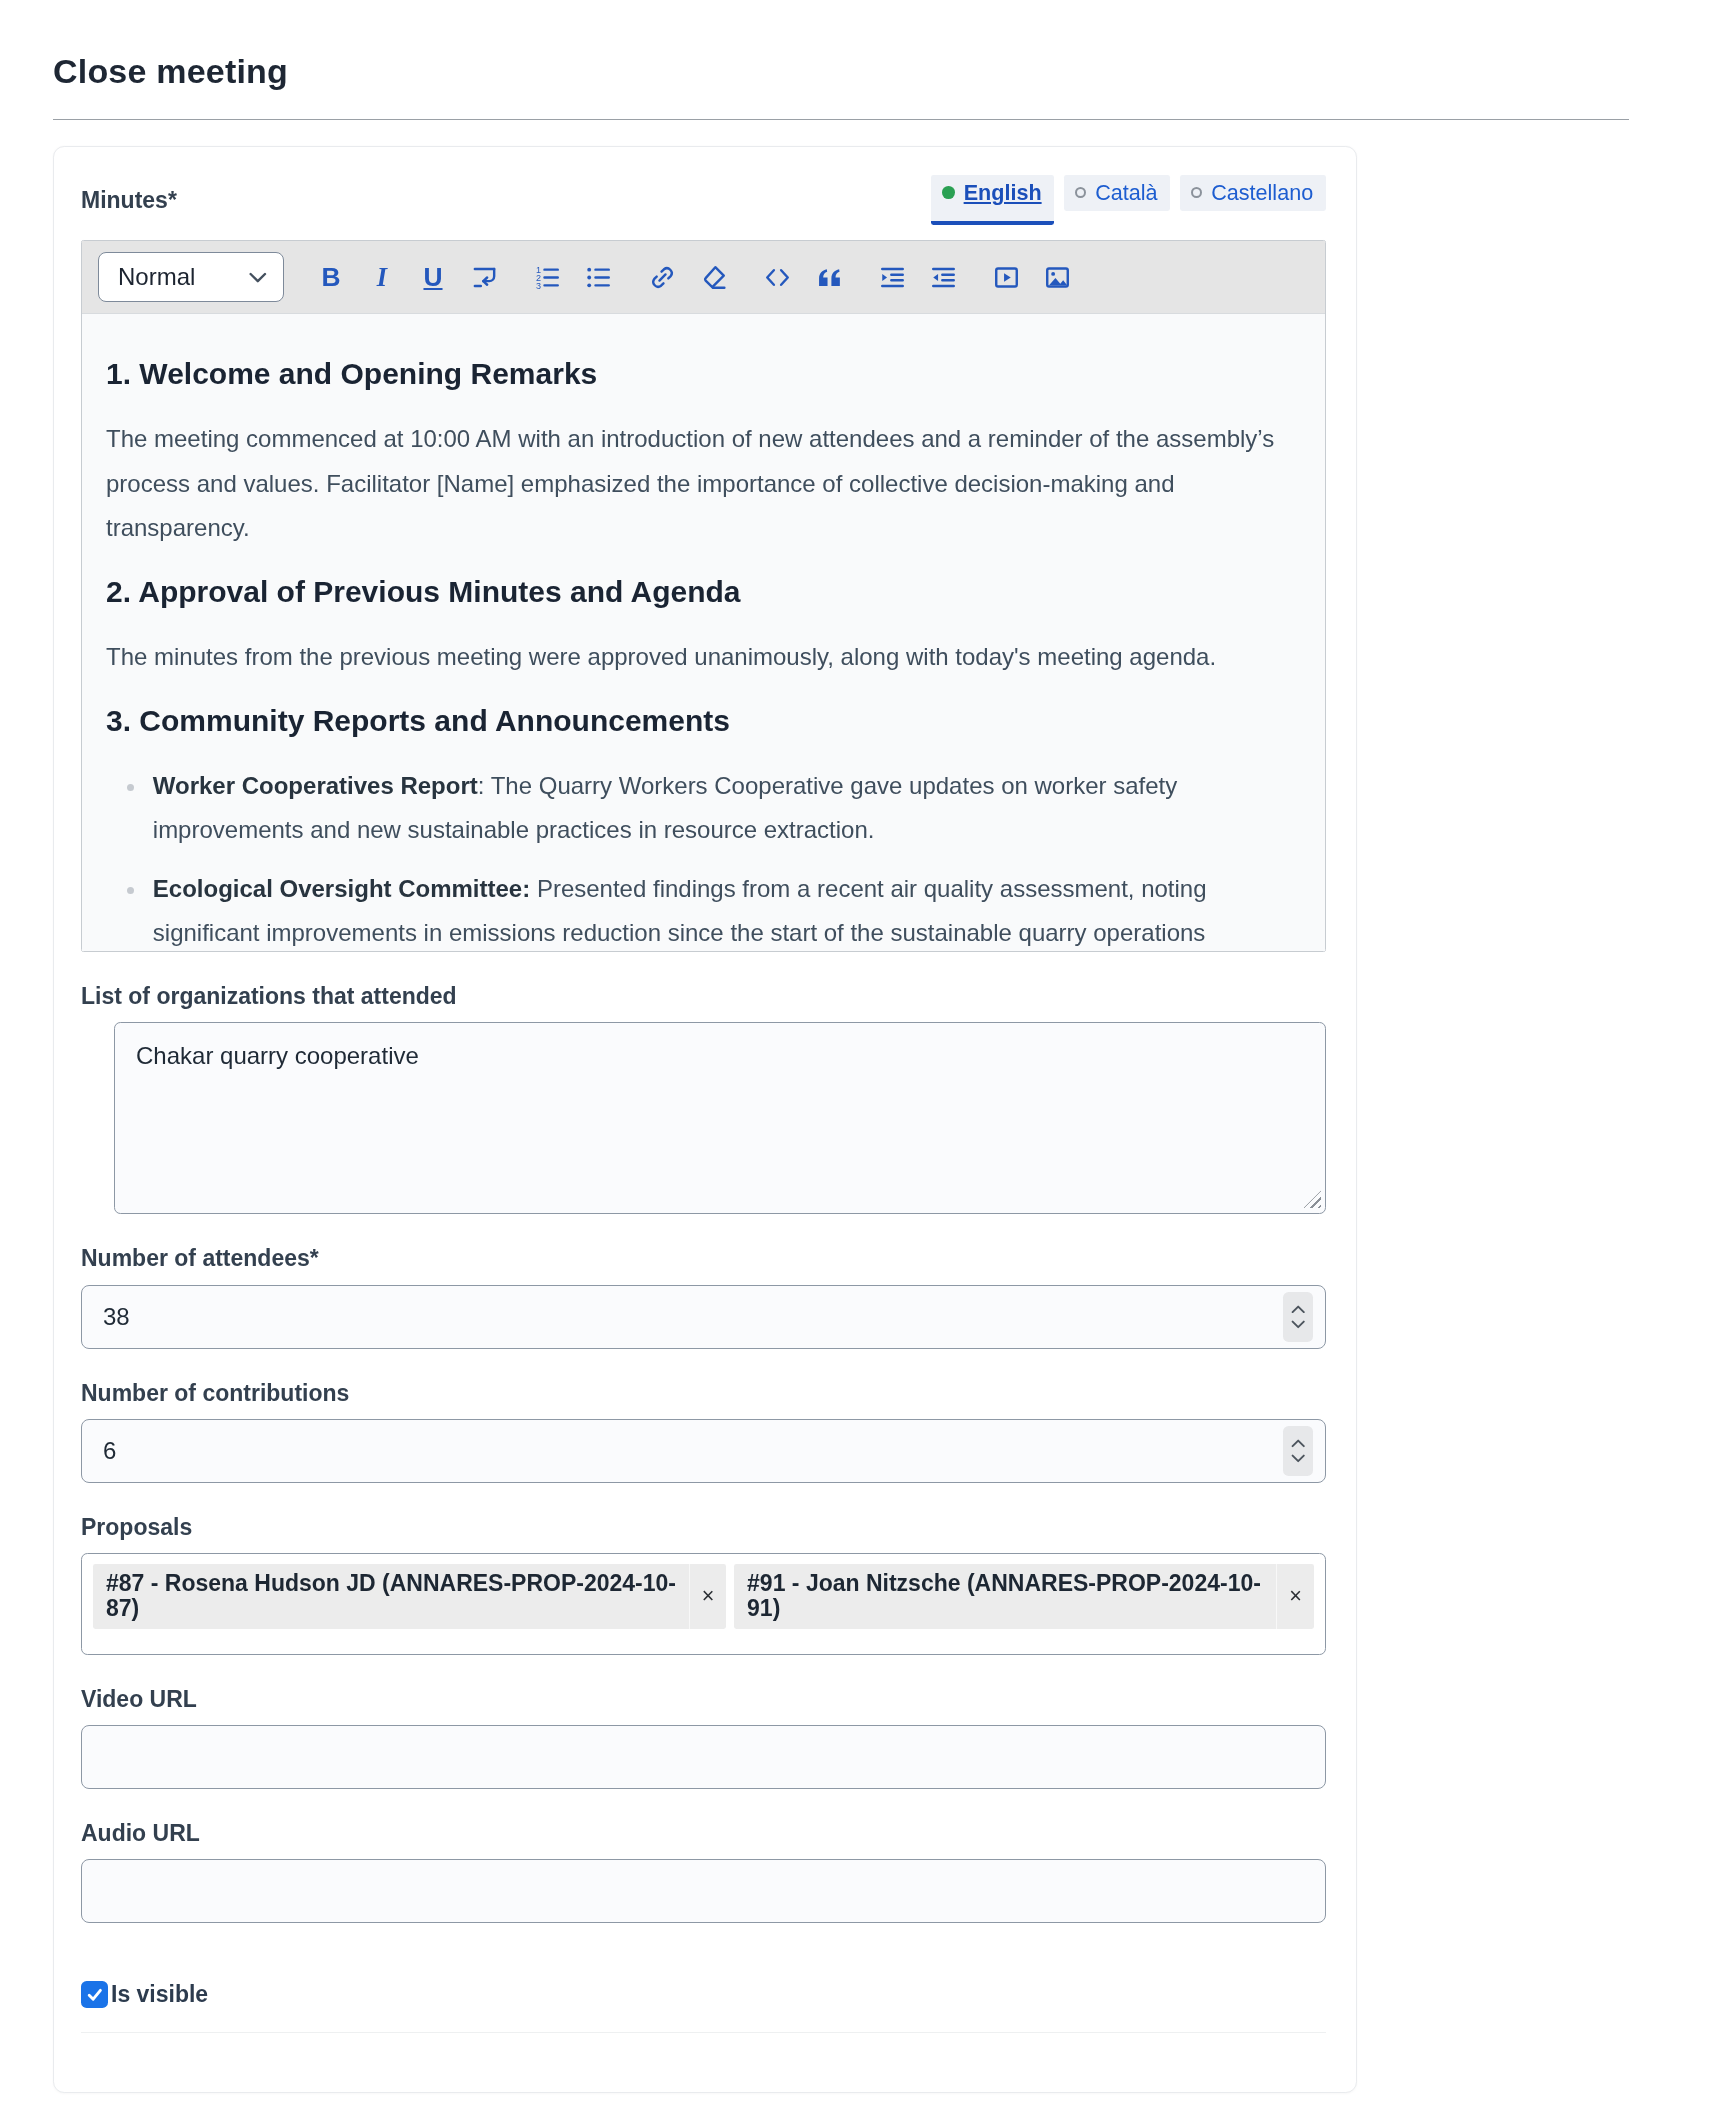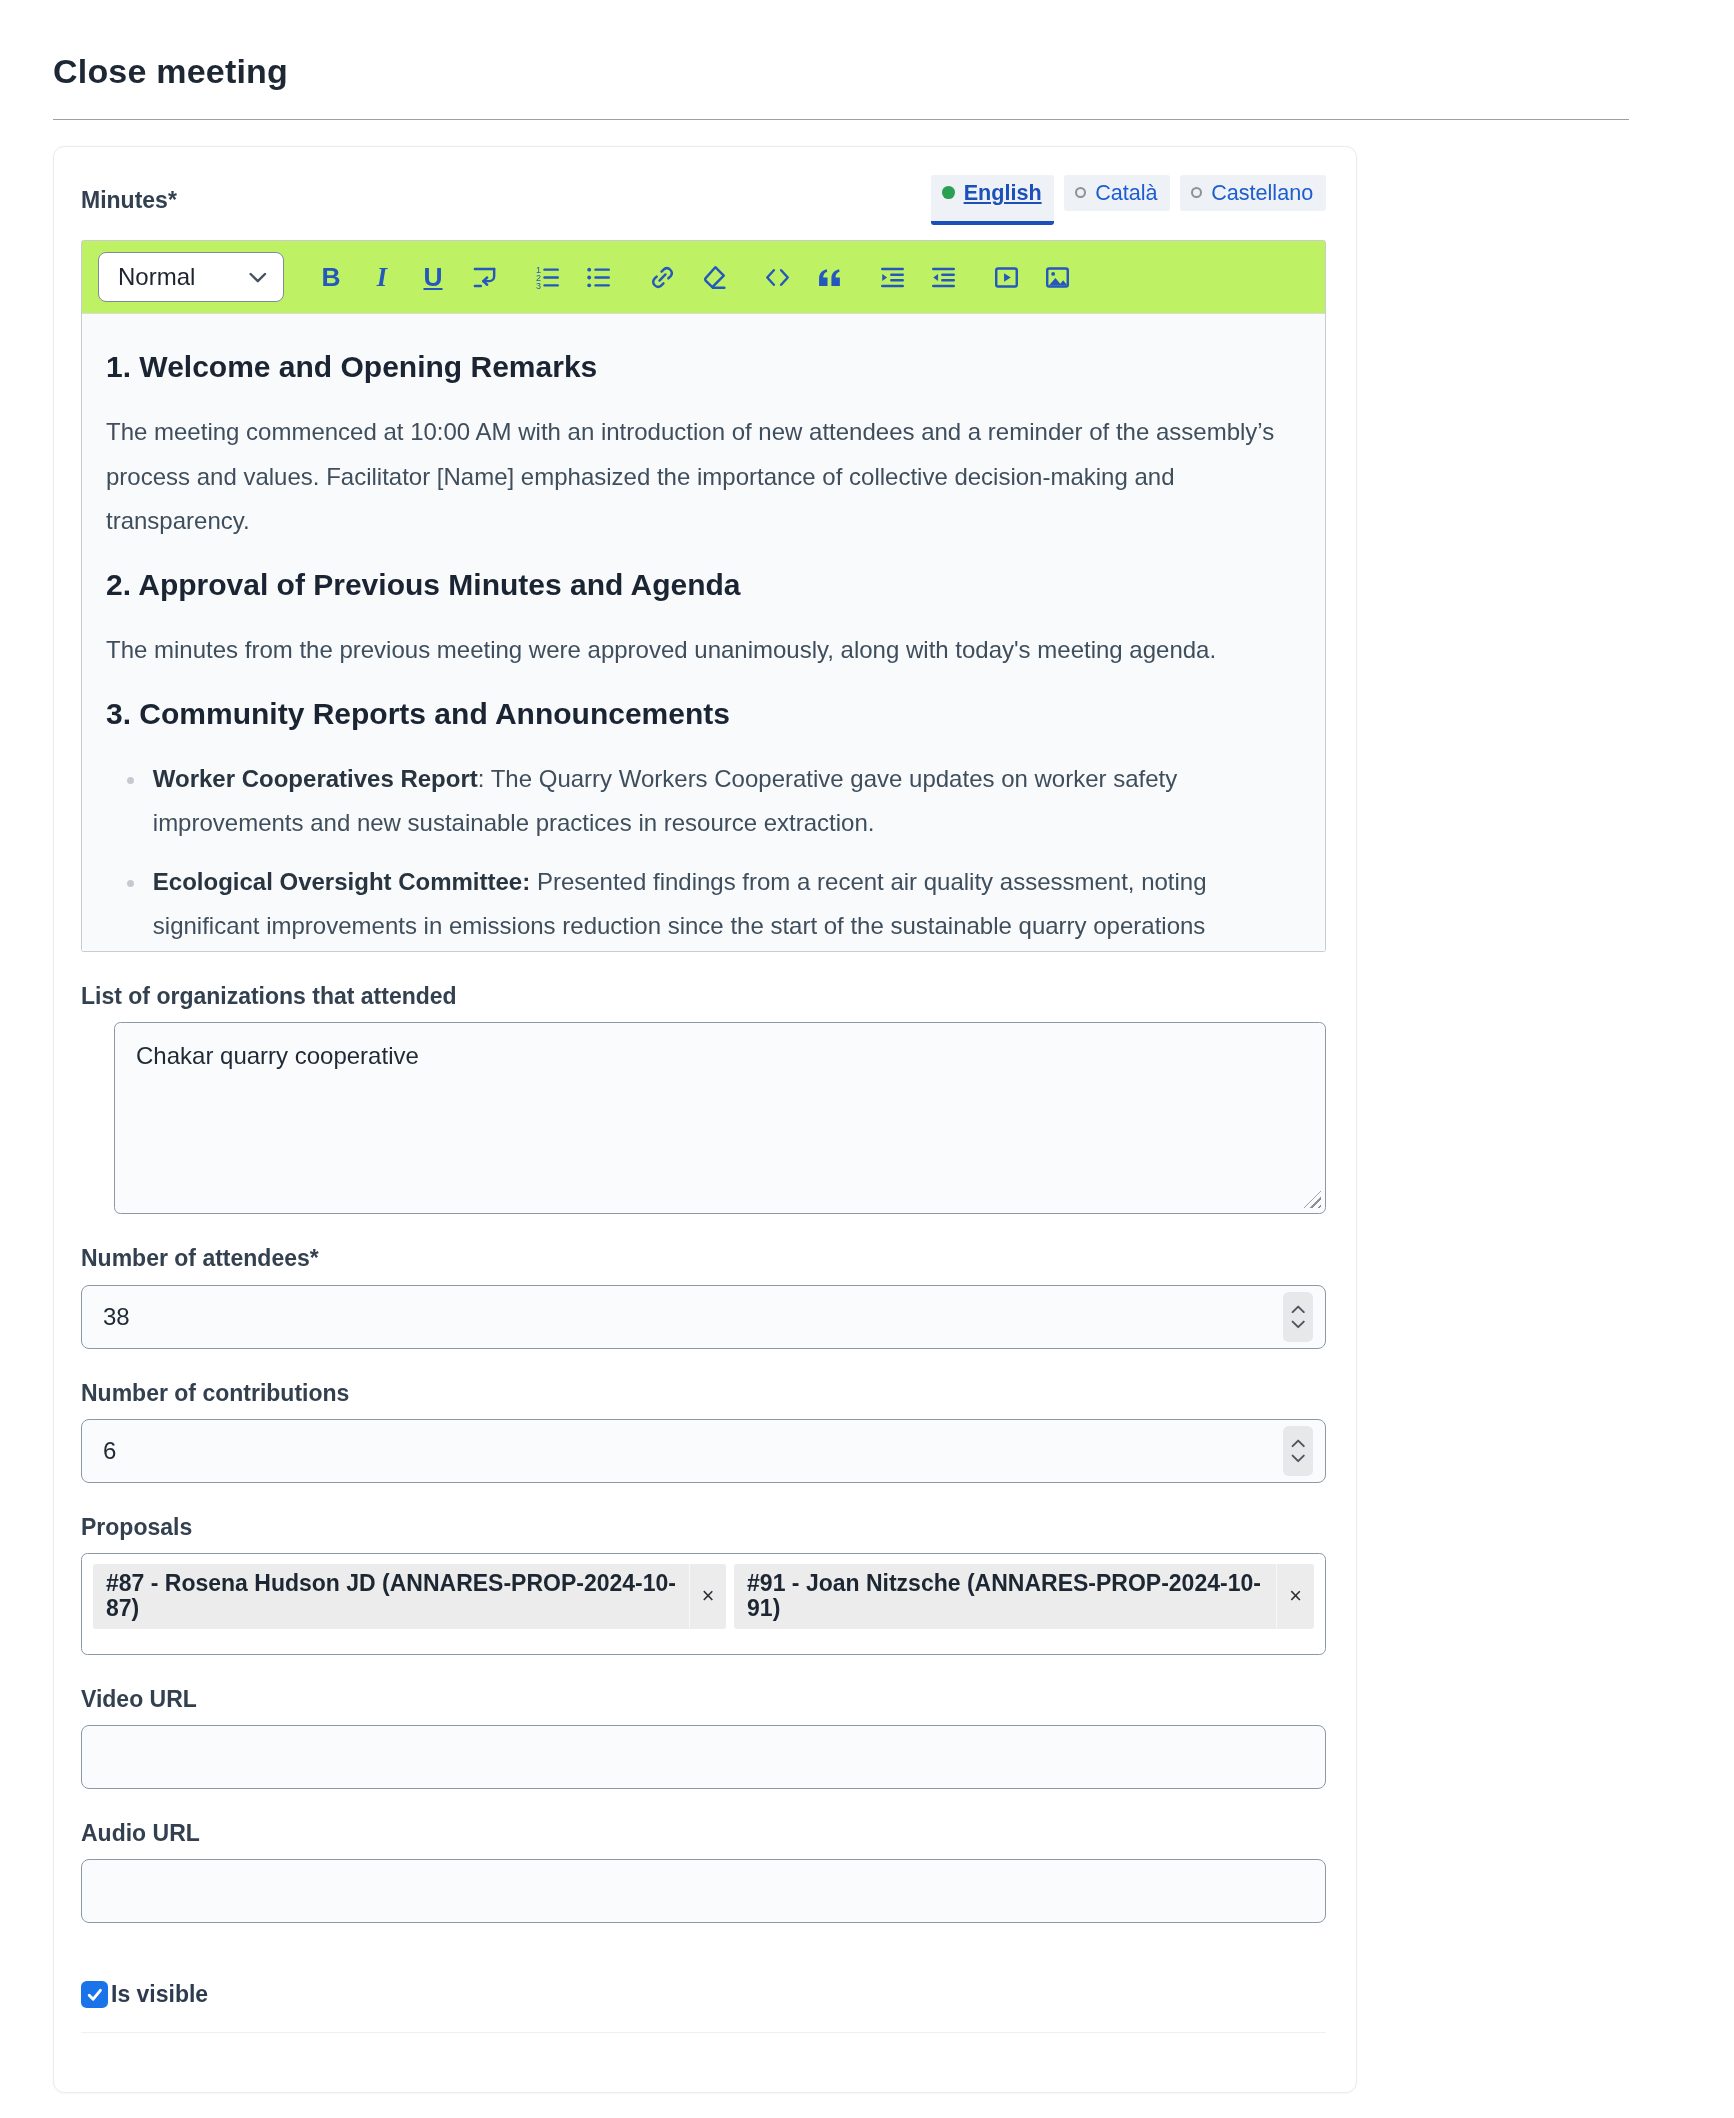--- a/index.html
+++ b/index.html
@@ -39,21 +39,21 @@
     border:none; padding:7.2px 12.8px 7.2px 11.2px; border-radius:2.4px; cursor:pointer;
     font-family:inherit; font-size:21.6px; color:var(--link); line-height:1;
   }
   .lang.active{font-weight:700; color:var(--active-tab); border-bottom:4px solid var(--active-tab); padding-bottom:18px;text-decoration:underline;}
   .dot{width:12.8px; height:12.8px; border-radius:50%; flex:0 0 auto;}
   .dot.filled{background:var(--green);}
   .dot.ring{border:2.4px solid #8b929b; width:11.2px; height:11.2px; background:transparent;}
 
   
   .rte{margin-top:21.6px; border:1.6px solid #c7ccd1; border-radius:2.4px; background:#fff;}
-  .rte-toolbar{height:72px; display:flex; align-items:center; padding:0 16px; background:#bef264;}
+  .rte-toolbar{height:72px; display:flex; align-items:center; padding:0 16px; background:#e5e5e5;}
   .style-sel{
     display:inline-flex; align-items:center; justify-content:space-between;
     width:186px; height:50px; padding:0 16px 0 19px; background:#fff;
     border:1.6px solid #7e8a9a; border-radius:8px; cursor:pointer;
     font-family:inherit; font-size:24px; color:#1c2430;
   }
   .tb-btns{display:flex; align-items:center; margin-left:32px;}
   .tb-btn{
     background:none; border:none; cursor:pointer; padding:0; margin-right:21px;
     width:30px; height:32px; display:inline-flex; align-items:center; justify-content:center;
@@ -61,21 +61,21 @@
   }
   .tb-btn.grp{margin-left:12.8px;}
   .tb-btn svg{width:29px; height:29px; stroke:var(--accent); stroke-width:2; fill:none;
     stroke-linecap:round; stroke-linejoin:round;}
   .tb-letter{font-size:26.4px; line-height:1; color:var(--accent); font-weight:700;}
   .rte-content{
     border-top:1.6px solid #d8dbde; background:var(--editorbg);
     height:638px; overflow:hidden; padding:16px 24px 0;
   }
   .rte-content h2{font-size:30px; line-height:38px; font-weight:700; color:var(--heading); margin:21px 0 24px;}
-  .rte-content h2:first-child{margin-top:18px;}
+  .rte-content h2:first-child{margin-top:25px;}
   .rte-content p{font-size:24px; line-height:1.85; color:var(--body); margin:0 0 22.4px;}
   .rte-content ul{margin:4.8px 0 0; padding-left:42px; list-style:disc;}
   .rte-content li{font-size:24px; line-height:1.85; color:var(--body); margin-bottom:14.4px; padding-left:4.8px;}
   .rte-content li::marker{color:#c6cad0;}
   .rte-content strong{color:#28343f;}
 
   
   .ta-wrap{position:relative;padding-left:33px;}
   textarea.input{
     display:block; width:100%; height:192px; resize:none;

